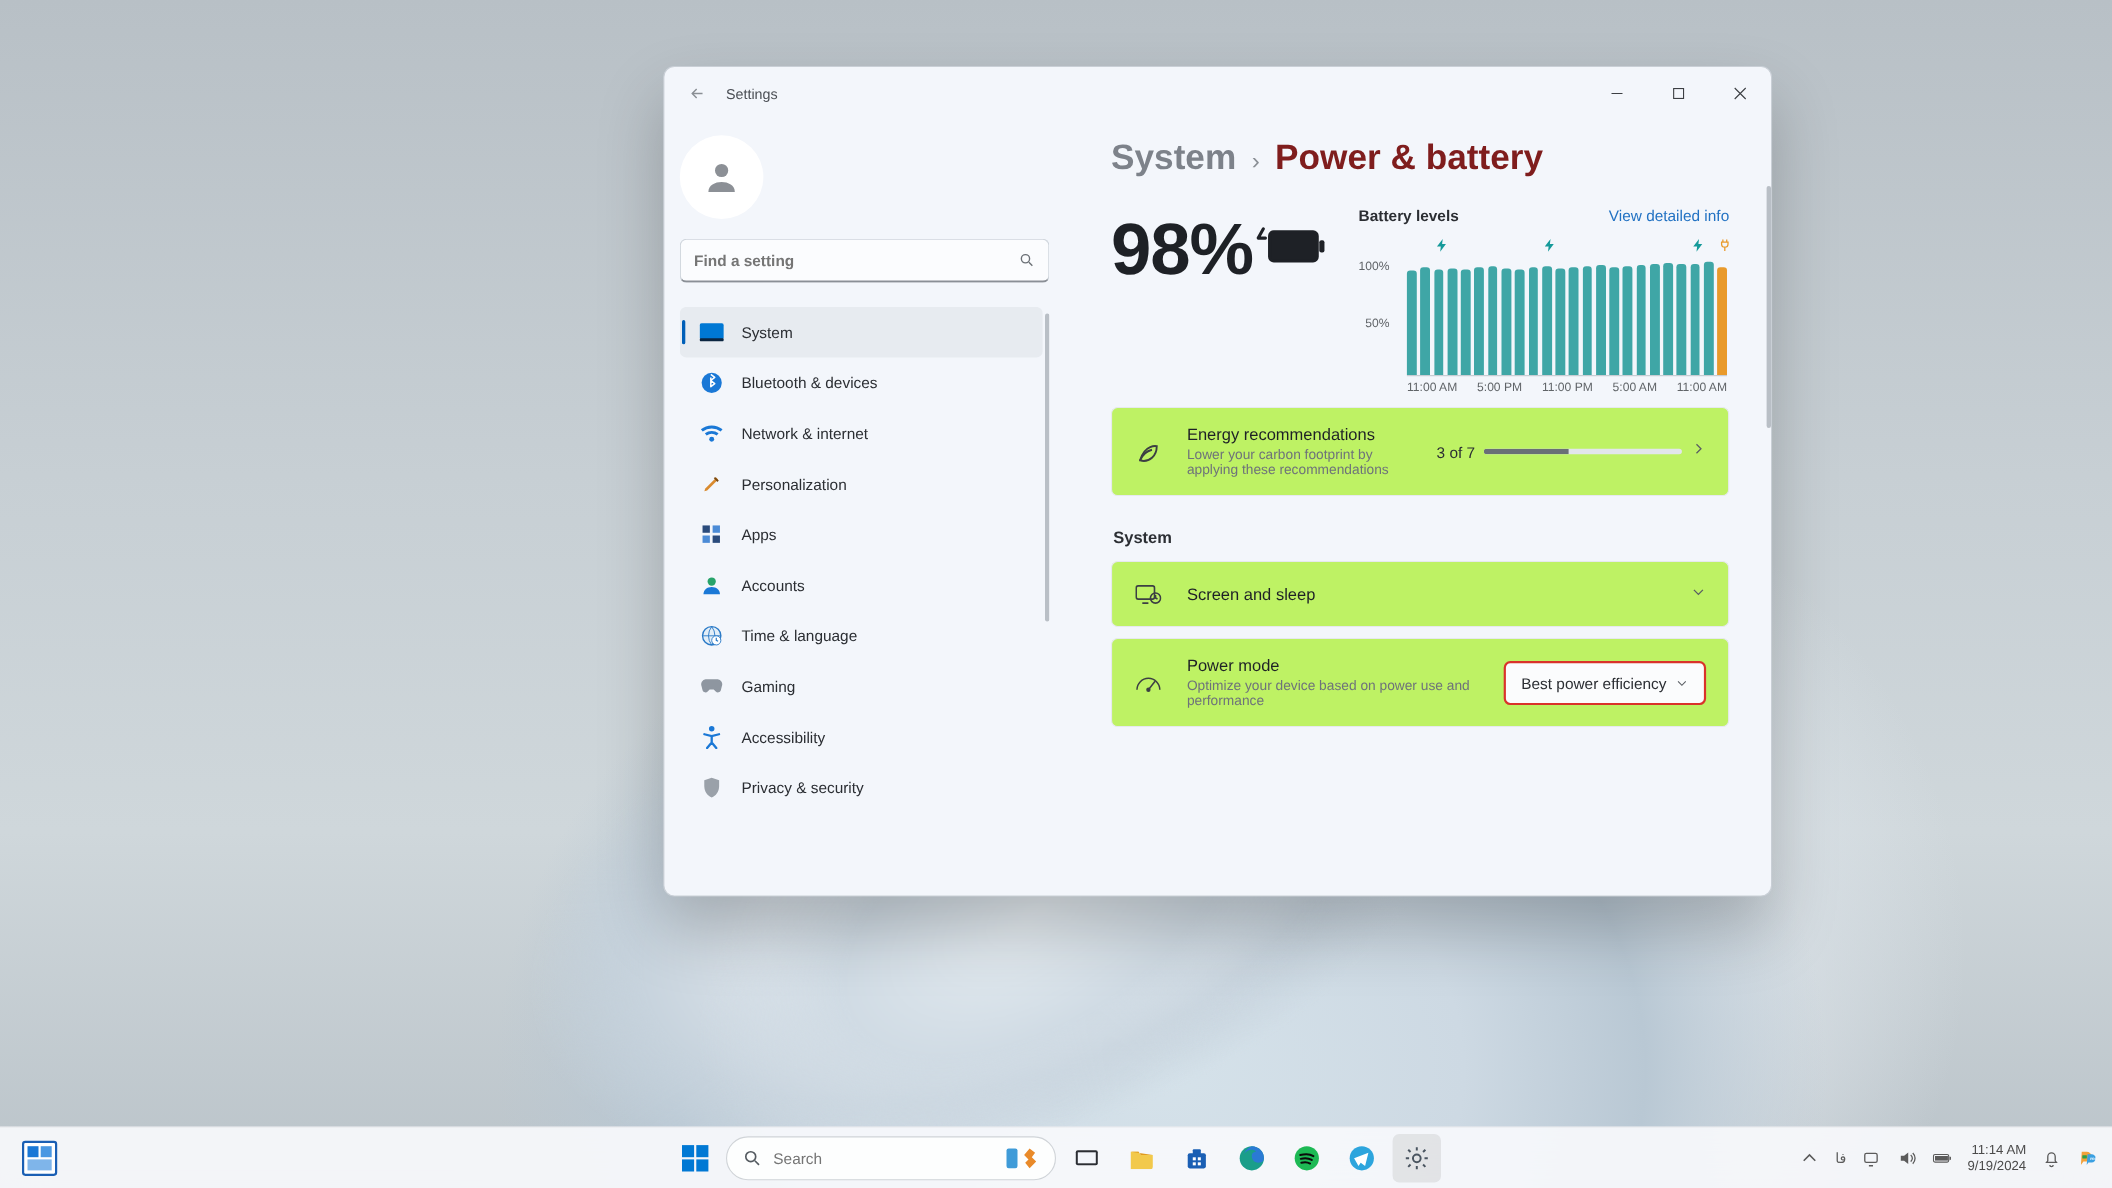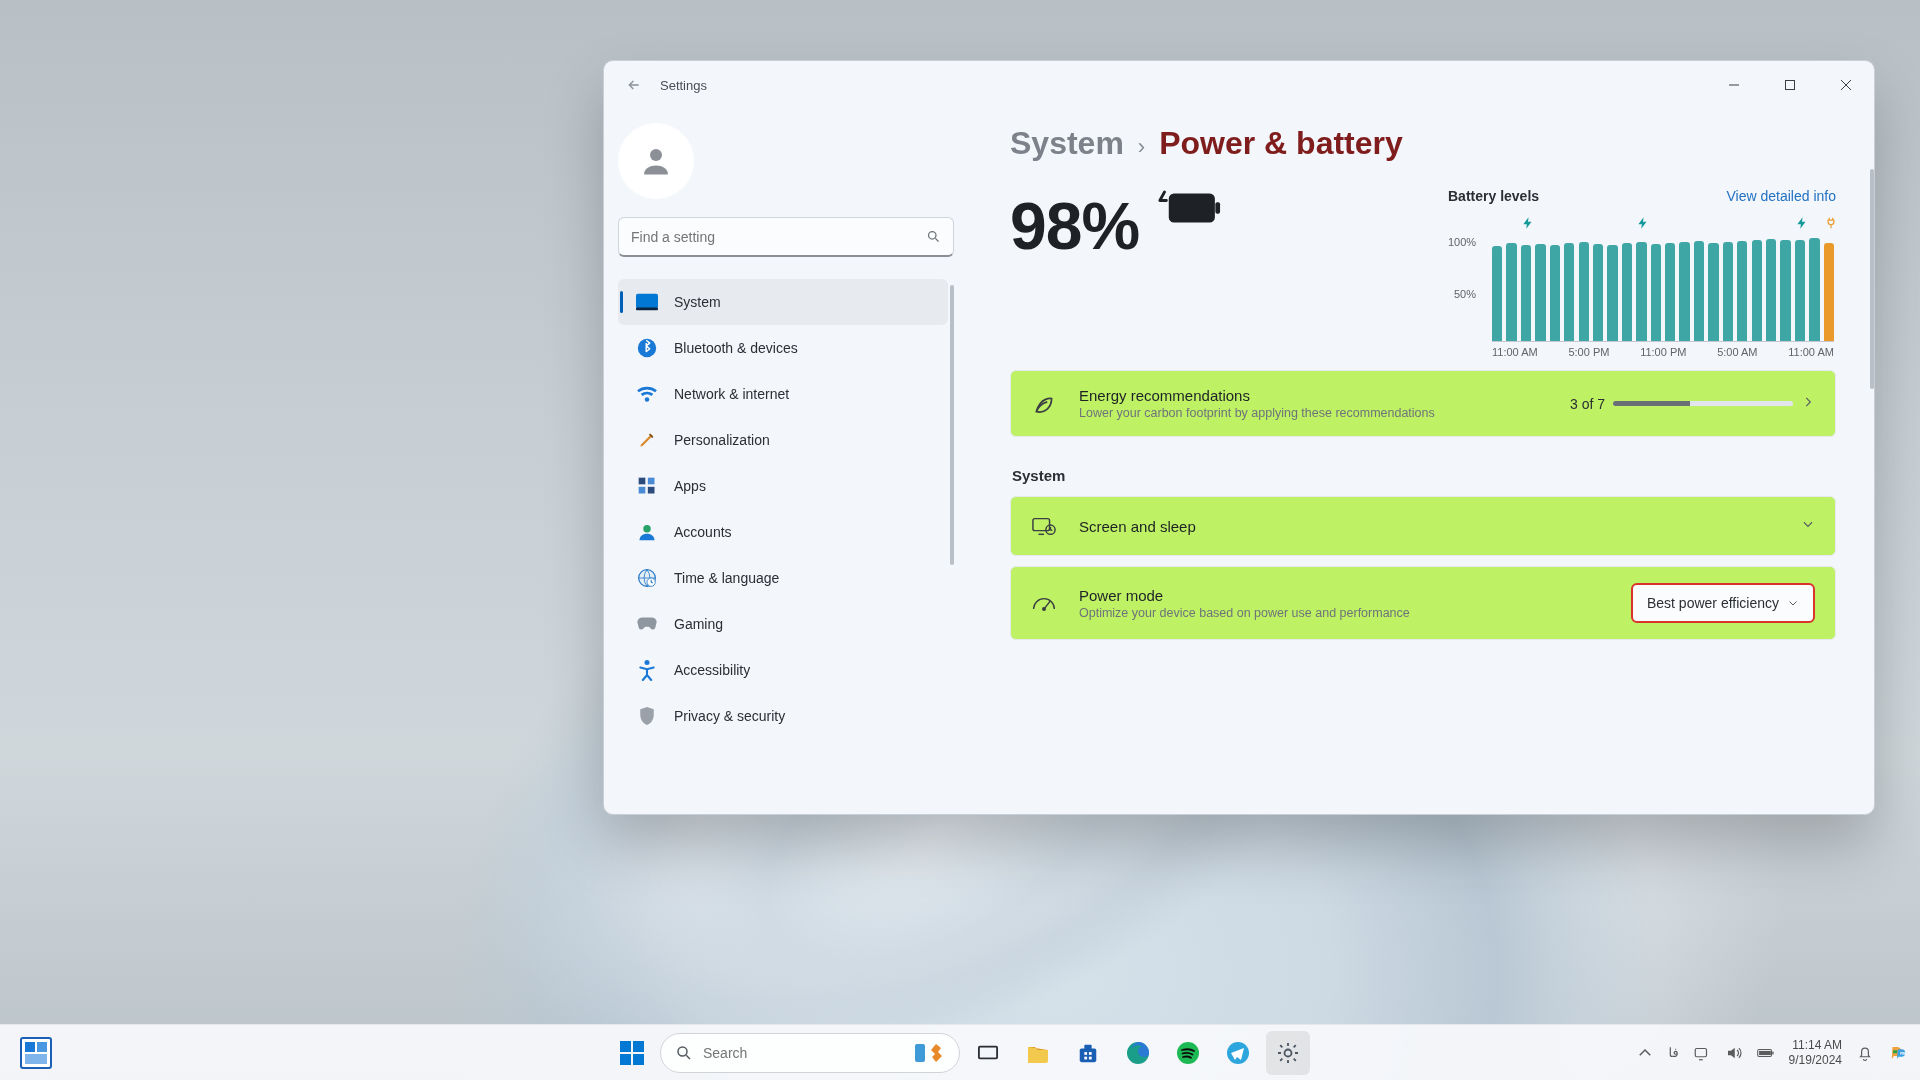--- a/index.html
+++ b/index.html
@@ -57,63 +57,63 @@
 }
 .searchbox input { border: none; outline: none; font-size: 14px; flex: 1; background: transparent; color: #555; }
 .search-illus { width: 36px; height: 26px; display: flex; align-items: center; justify-content: center; gap:1px; }
 
 .tray-icon { color: #5b5b5b; display: flex; align-items: center; justify-content: center; }
 .tray-icon svg { width: 18px; height: 18px; }
 .tray-clock { text-align: right; font-size: 12px; line-height: 1.25; color: #4b4b4b; }
 
 
 .window {
-  position: absolute; left: 603px; top: 60px; width: 1272px; height: 755px;
+  position: absolute; left: 603px; top: 60px; width: 1008px; height: 755px;
   background: #f3f6fb; border: 1px solid #c9cfd6; border-radius: 10px;
   box-shadow: 0 30px 60px rgba(0,0,0,0.22);
   display: flex; flex-direction: column; overflow: hidden;
 }
 .titlebar { height: 48px; display: flex; align-items: center; padding-left: 10px; }
 .titlebar .back { width: 40px; height: 40px; display: flex; align-items: center; justify-content: center; color: #8a8f95; border-radius: 6px; }
 .titlebar .title { font-size: 13px; color: #4b4f55; margin-left: 6px; }
 .titlebar .ctrls { margin-left: auto; display: flex; }
 .titlebar .ctrl { width: 56px; height: 48px; display: flex; align-items: center; justify-content: center; color: #3c3f43; }
 
 .winbody { flex: 1; display: flex; min-height: 0; }
 .sidebar { width: 362px; padding: 14px 12px 0 14px; display: flex; flex-direction: column; }
 .avatar { width: 76px; height: 76px; border-radius: 50%; background: #fff; display: flex; align-items: center; justify-content: center; margin-bottom: 18px; }
 .avatar svg { color: #8c9096; }
 
 .find {
   display: flex; align-items: center; height: 40px; background: #fbfcfe; border: 1px solid #cfd5dc;
   border-radius: 6px; padding: 0 12px; margin-bottom: 22px;
   border-bottom: 2px solid #8a8f96;
 }
-.find input { flex: 1; border: none; outline: none; background: transparent; font-size: 14px; color: #404040; }
+.find input { flex: 1; border: none; outline: none; background: transparent; font-size: 14px; color: #404040; font-weight: bold; }
 
 .nav { flex: 1; overflow: hidden; position: relative; }
 .nav-scroll { position: absolute; inset: 0 6px 0 0; overflow: hidden; }
 .nav-sb { position: absolute; right: 0; top: 6px; width: 4px; height: 280px; background: #b9bfc6; border-radius: 3px; }
 .nav-item {
   display: flex; align-items: center; gap: 16px; height: 46px; padding: 0 12px 0 18px;
   font-size: 14px; color: #2b2e33; border-radius: 6px; position: relative;
 }
 .nav-item.selected { background: #e7ebf0; }
 .nav-item.selected::before { content: ""; position: absolute; left: 2px; top: 12px; bottom: 12px; width: 3px; background: #005fb8; border-radius: 3px; }
 .nav-ico { width: 22px; height: 22px; display: flex; align-items: center; justify-content: center; flex-shrink: 0; }
 
 
 .content { flex: 1; padding: 16px 8px 0 44px; overflow: hidden; position: relative; }
 .crumb { display: flex; align-items: baseline; gap: 14px; }
 .crumb .lvl1 { font-size: 32px; font-weight: 600; color: #7d828a; }
 .crumb .sep { font-size: 22px; color: #8a8f95; }
 .crumb .lvl2 { font-size: 32px; font-weight: 600; color: #7f1d1d; }
 
 .hero { display: flex; align-items: flex-start; gap: 30px; margin-top: 26px; }
-.pct-wrap { display: flex; align-items: flex-start; gap: 18px; }
+.pct-wrap { display: flex; align-items: center; gap: 2px; }
 .pct { font-size: 66px; font-weight: 600; color: #1e2126; letter-spacing: -1px; }
 .batt-icon { color: #1e2126; }
 
 .chart-col { margin-left: auto; width: 418px; padding-right: 30px; }
 .chart-head { display: flex; align-items: center; justify-content: space-between; font-size: 14px; }
 .chart-head .h { font-weight: 600; color: #2b2e33; }
 .chart-head .d { color: #2272c3; }
 
 .chart-area { position: relative; height: 148px; margin-top: 12px; }
 .ylab { position: absolute; font-size: 11px; color: #606468; }

